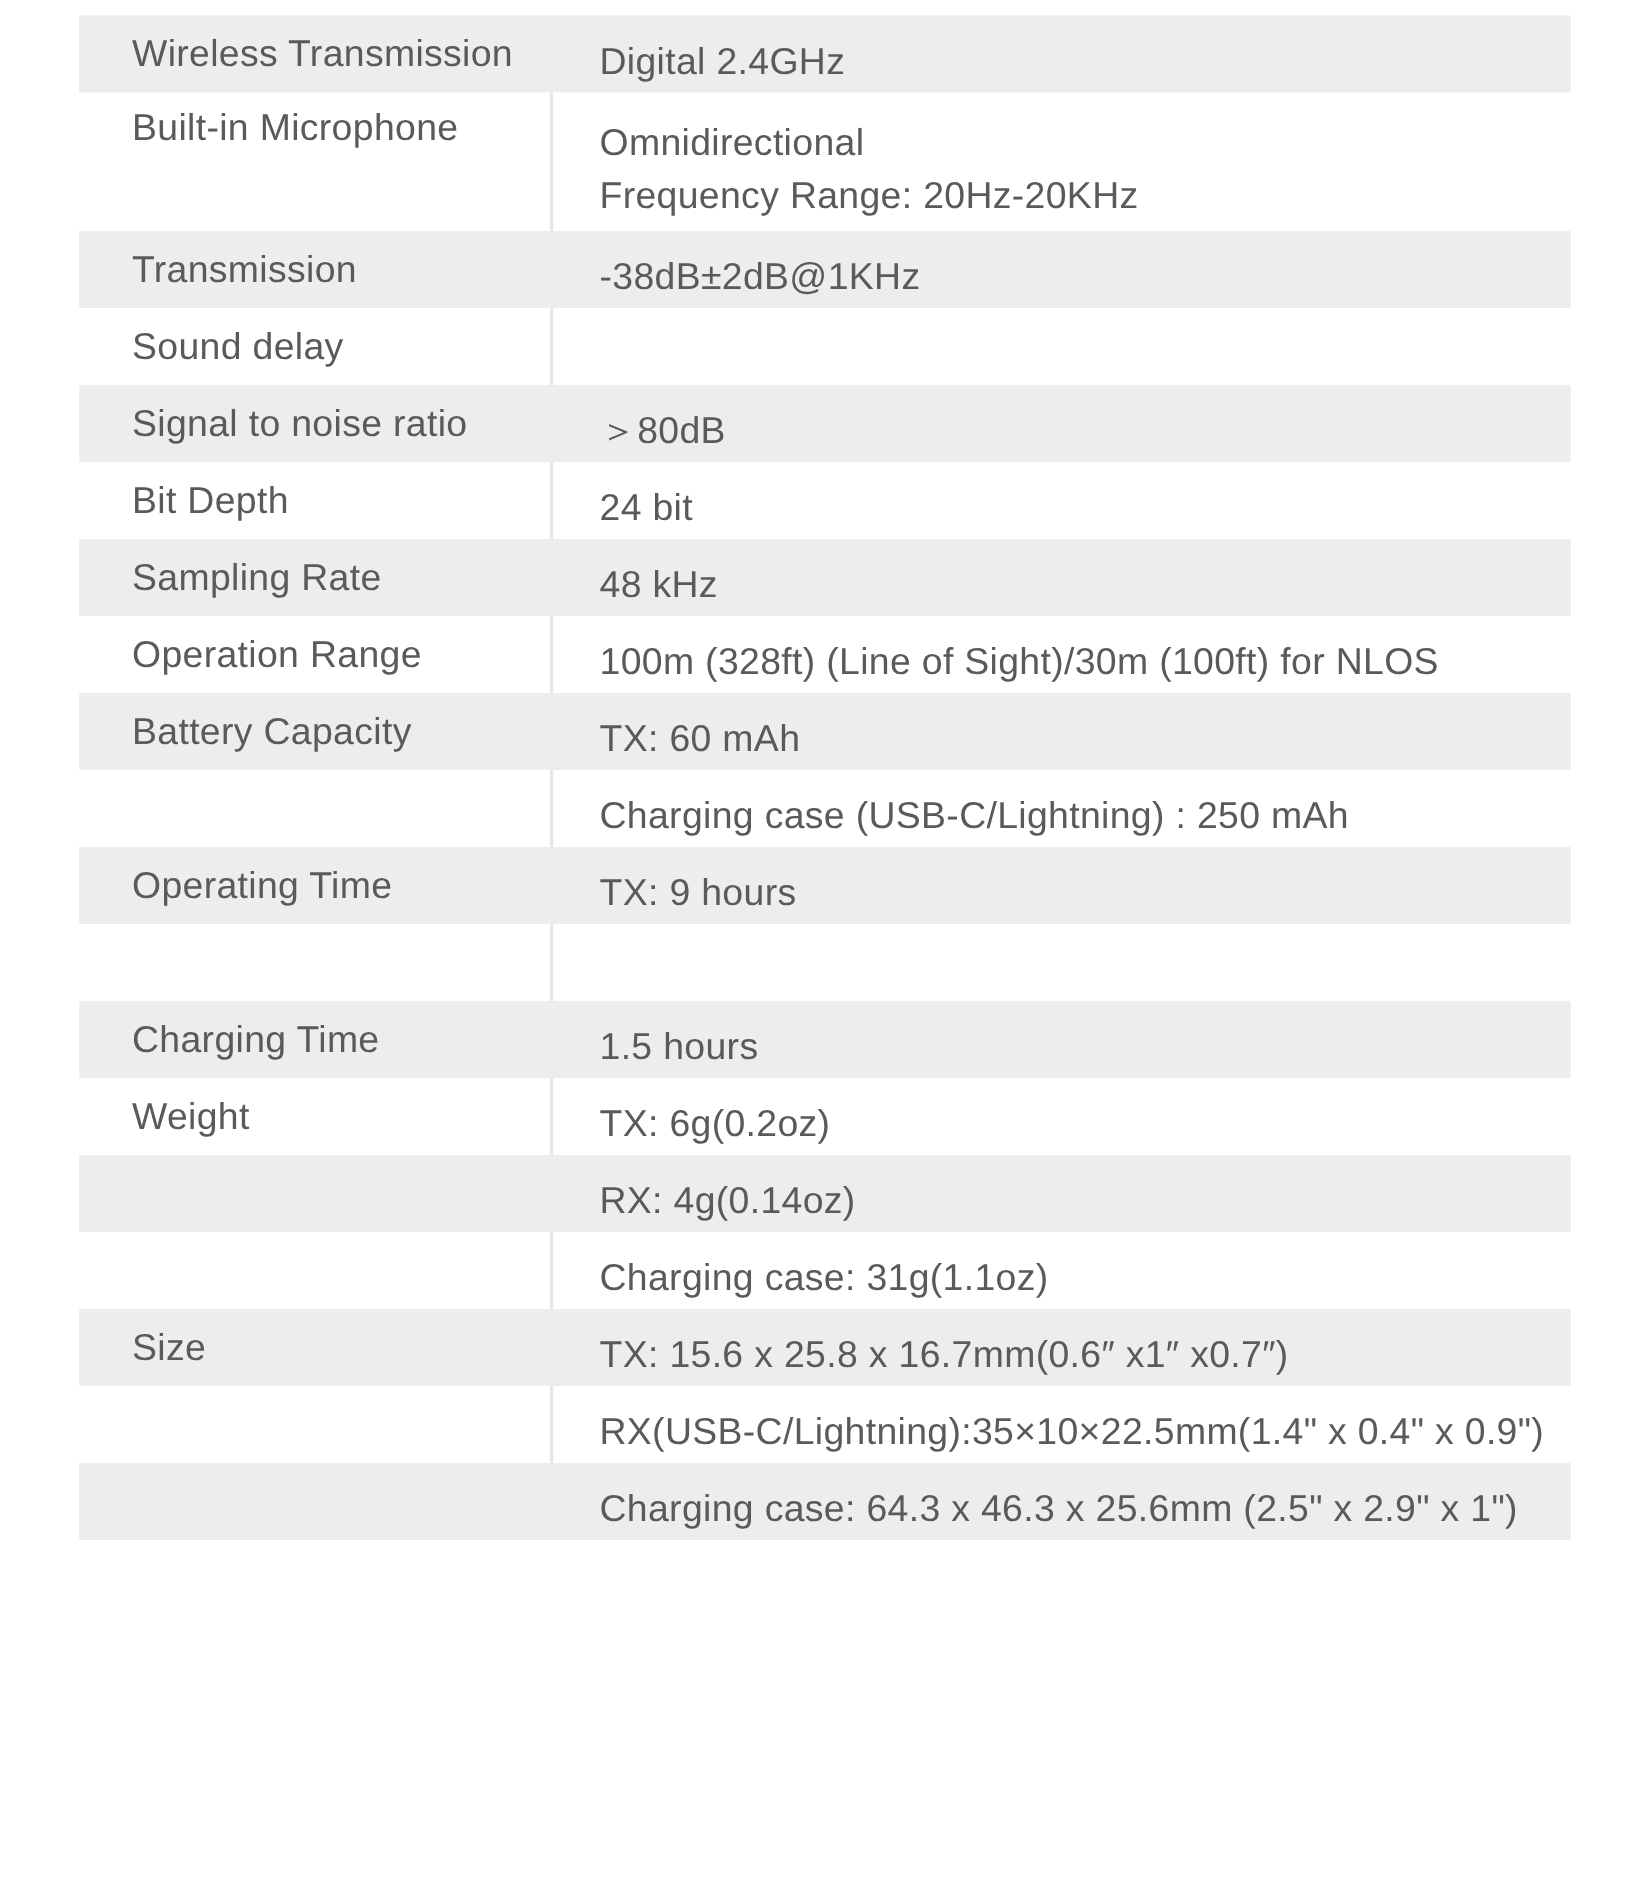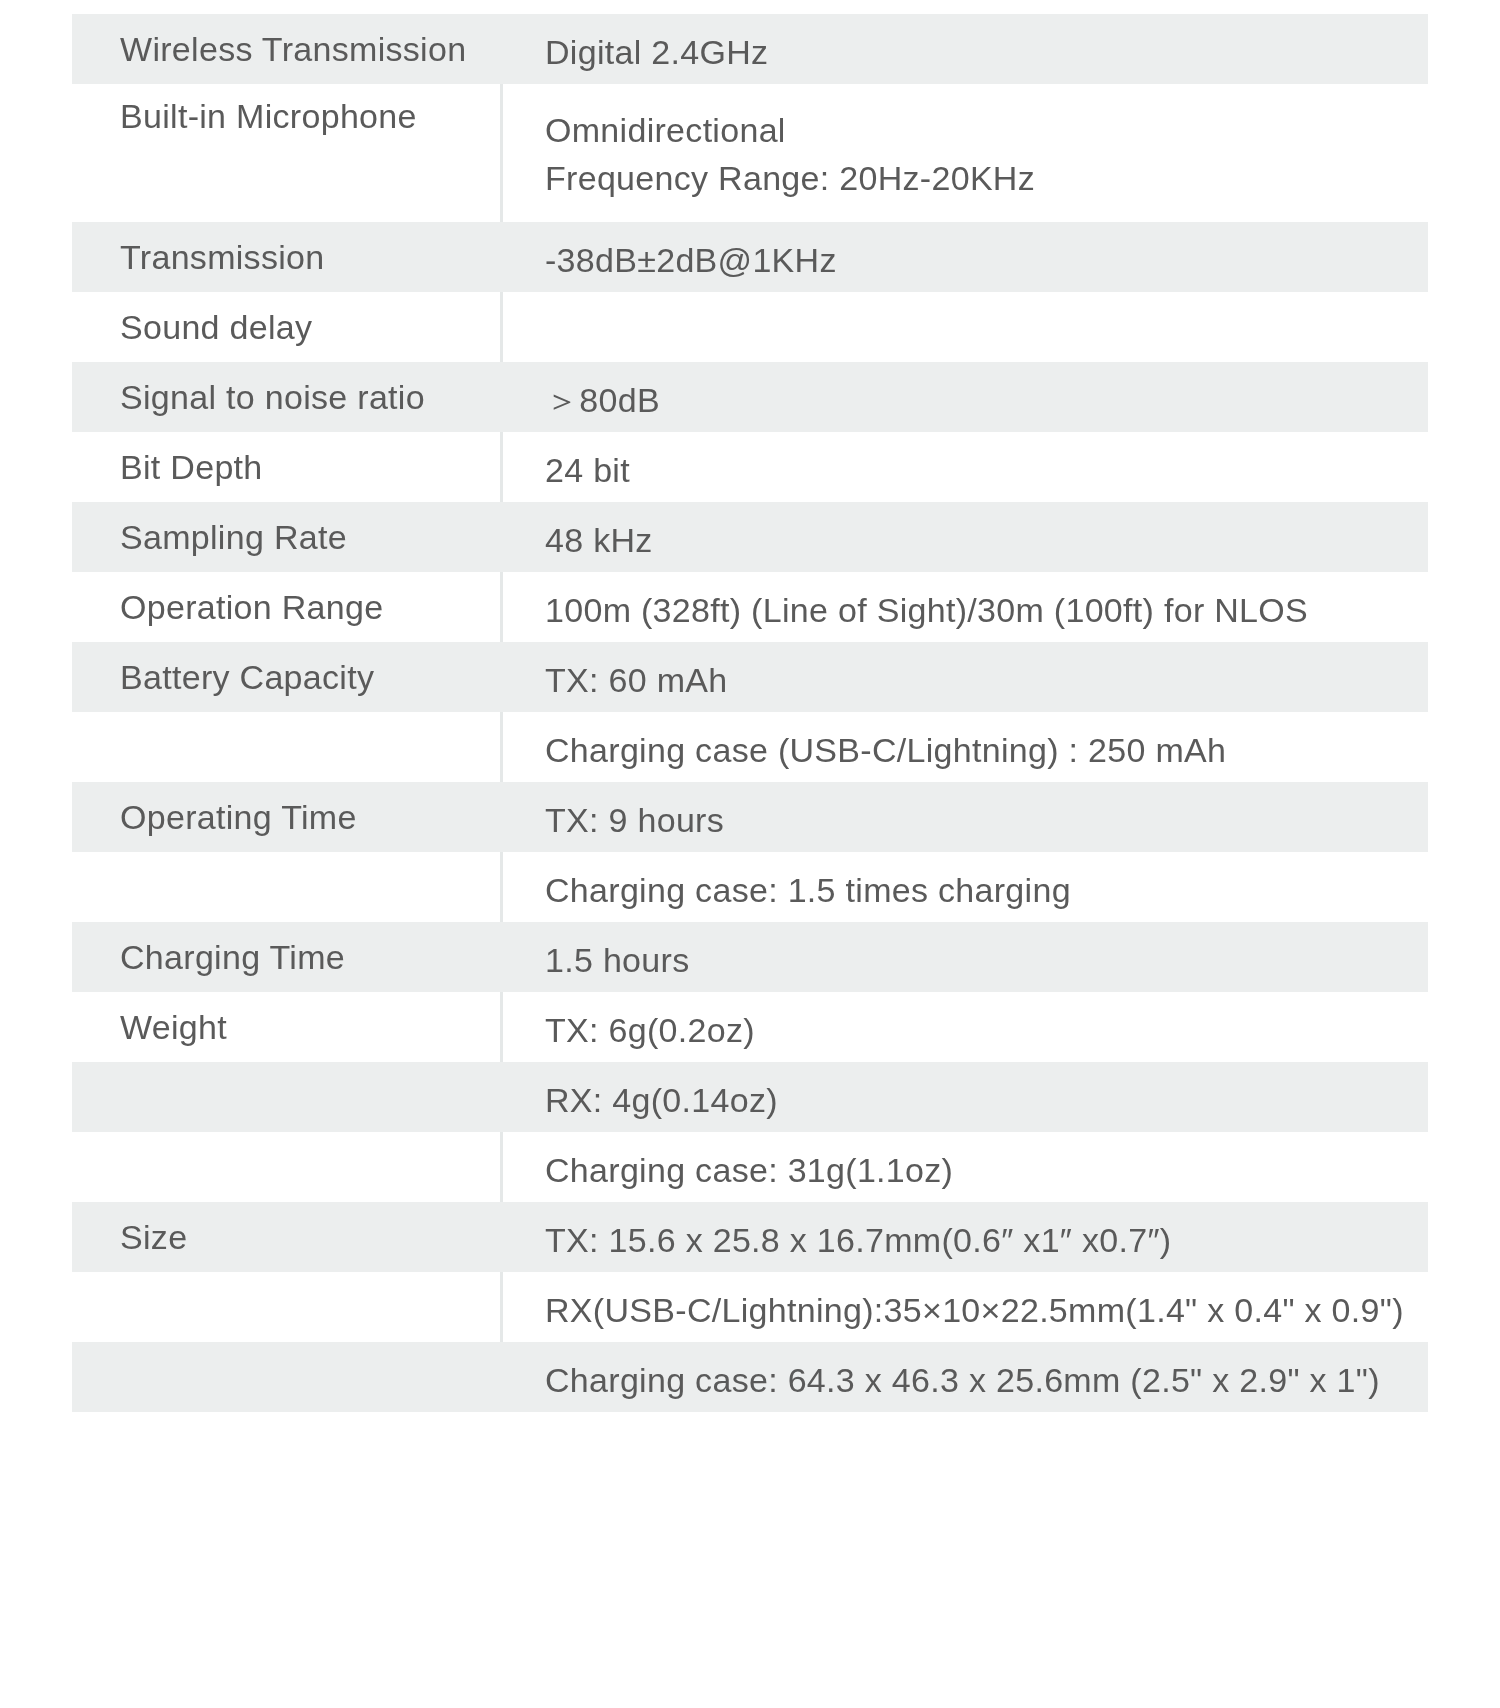--- a/index.html
+++ b/index.html
@@ -11,21 +11,21 @@
     position:relative;
     overflow:hidden;
   }
   .spec-table{
     position:absolute;
     left:72px;top:14px;
     width:1356px;
   }
   .spec-row{
     display:flex;
-    align-items:flex-start;
+    align-items:center;
     min-height:70px;
   }
   .spec-row:nth-child(odd){
     background:var(--row-shade,#eceeee);
   }
   .cell{
     font-size:34px;
     font-weight:300;
     line-height:48px;
     letter-spacing:0.3px;
@@ -45,21 +45,21 @@
     border-right-color:var(--divider,#e5e8e8);
   }
   .value-cell{
     flex:1;
     padding-left:42px;
     padding-right:20px;
     white-space:pre-line;
     margin-top:14px;
   }
   .spec-row.tall{align-items:flex-start;}
-  .spec-row.tall .cell{padding-top:8px;padding-bottom:20px;}
+  .spec-row.tall .cell{padding-top:8px;padding-bottom:8px;}
   .spec-row.tall .label-cell{align-items:flex-start;}
 </style>
 </head>
 <body>
 
 <section class="spec-table" id="spec-table">
   <div class="spec-row">
     <div class="cell label-cell">Wireless Transmission</div>
     <div class="cell value-cell">Digital 2.4GHz</div>
   </div>
@@ -109,21 +109,20 @@
     <div class="cell value-cell">Charging case (USB-C/Lightning) : 250 mAh</div>
   </div>
 
   <div class="spec-row">
     <div class="cell label-cell">Operating Time</div>
     <div class="cell value-cell">TX: 9 hours</div>
   </div>
 
   <div class="spec-row">
     <div class="cell label-cell"></div>
-    <div class="cell value-cell">Charging case: 1.5 times charging</div>
   </div>
 
   <div class="spec-row">
     <div class="cell label-cell">Charging Time</div>
     <div class="cell value-cell">1.5 hours</div>
   </div>
 
   <div class="spec-row">
     <div class="cell label-cell">Weight</div>
     <div class="cell value-cell">TX: 6g(0.2oz)</div>

